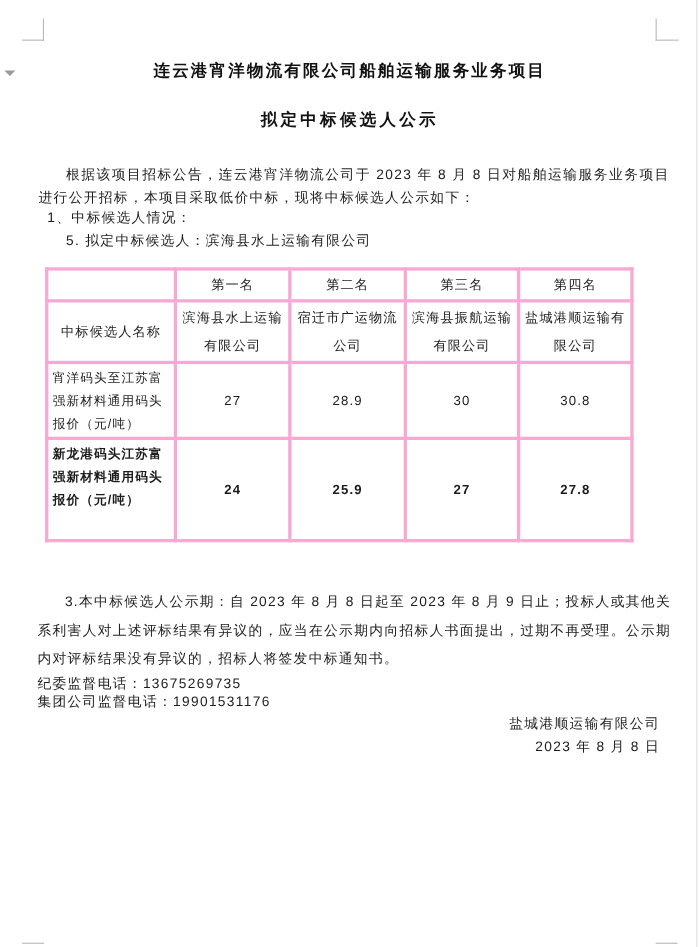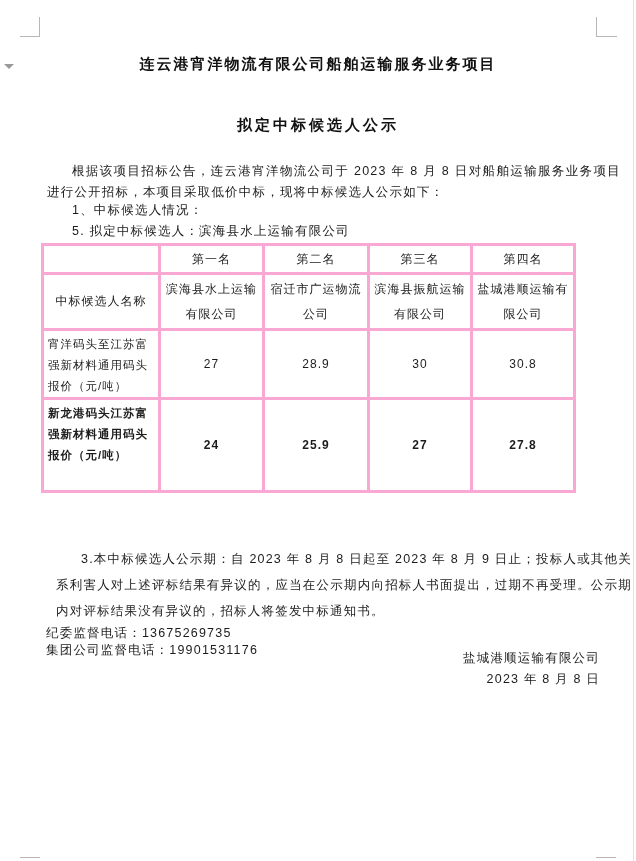--- a/index.html
+++ b/index.html
@@ -29,30 +29,30 @@
                  border-left: 5px solid transparent; border-right: 5px solid transparent;
                  border-top: 5px solid #9a9a9a; }
 
   
   .title, .subtitle {
     position: absolute; left: 0; right: 0; margin: 0;
     text-align: center; font-weight: bold; font-size: 15px; letter-spacing: 2px;
     color: #111;
   }
   .title    { top: 55px; }
-  .subtitle { top: 116px; letter-spacing: 3px; }
+  .subtitle { top: 100px; letter-spacing: 3px; }
 
   
   .bodytext {
-    position: absolute; margin: 16px;
+    position: absolute; margin: 4px;
     font-size: 12.5px; letter-spacing: 1.2px; color: #1c1c1c;
   }
   .intro  { top: 145px; left: 31px; width: 574px; line-height: 20.5px;
             text-indent: 2em; text-align: justify; }
-  .item-1 { top: 186px; left: 31px; width: 574px; text-indent: 2em; line-height: 16px; }
+  .item-1 { top: 186px; left: 14px; width: 574px; text-indent: 2em; line-height: 16px; }
   .item-2 { top: 207px; left: 31px; width: 574px; text-indent: 2em; line-height: 16px; }
 
   
   .bid-table {
     position: absolute; top: 243px; left: 41px;
     width: 532px; border-collapse: collapse; table-layout: fixed;
   }
   .bid-table td {
     border: 3px solid #f9a8d4;
     font-size: 12px; letter-spacing: 1px; color: #1c1c1c;
@@ -67,21 +67,21 @@
   .row-names td { line-height: 25px; }
   .row-price-1 { height: 61px; }
   .row-price-2 { height: 93px; font-weight: bold; }
   td.label-left {
     text-align: left; vertical-align: top;
     padding: 3px 2px 0 4px; line-height: 21px;
     font-size: 11.5px; letter-spacing: 1px; margin-top: 46px;
   }
 
   
-  .notice { top: 530px; left: 40px; width: 576px; line-height: 26px;
+  .notice { top: 530px; left: 30px; width: 576px; line-height: 26px;
             text-indent: 2em; text-align: justify; }
   .phone-1 { top: 609px; left: 30px; line-height: 17px; }
   .phone-2 { top: 626px; left: 30px; line-height: 17px; }
   .sig { position: absolute; top: 648px; left: 0; right: 36px;
          text-align: right; }
   .sig p { margin: 0; font-size: 12.5px; letter-spacing: 1.2px; line-height: 21px;
            color: #1c1c1c; }
 </style>
 </head>
 <body>

